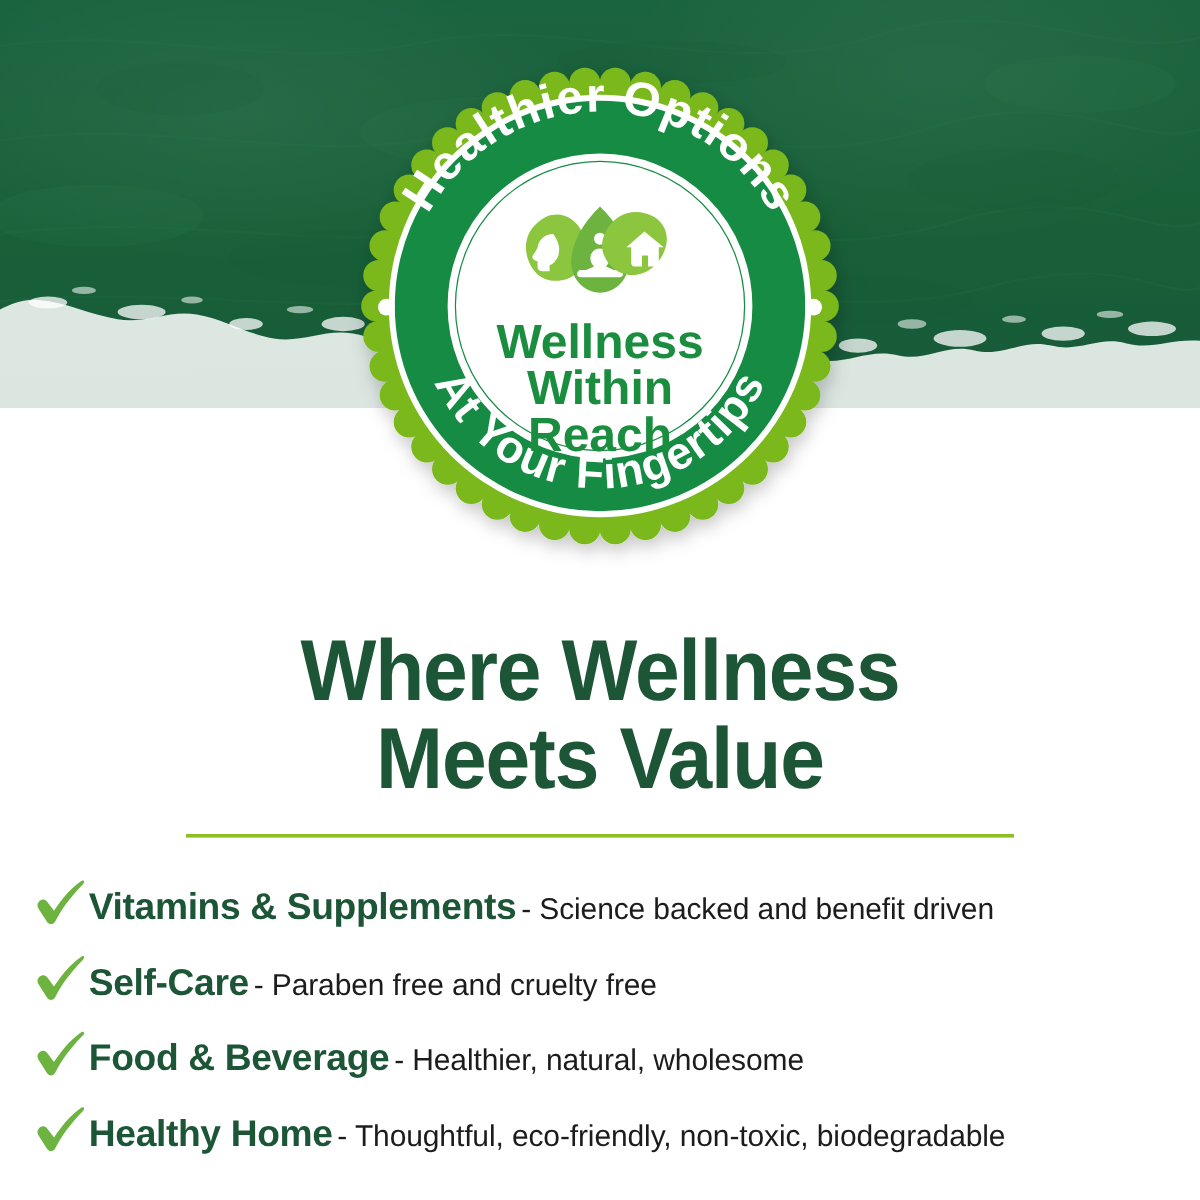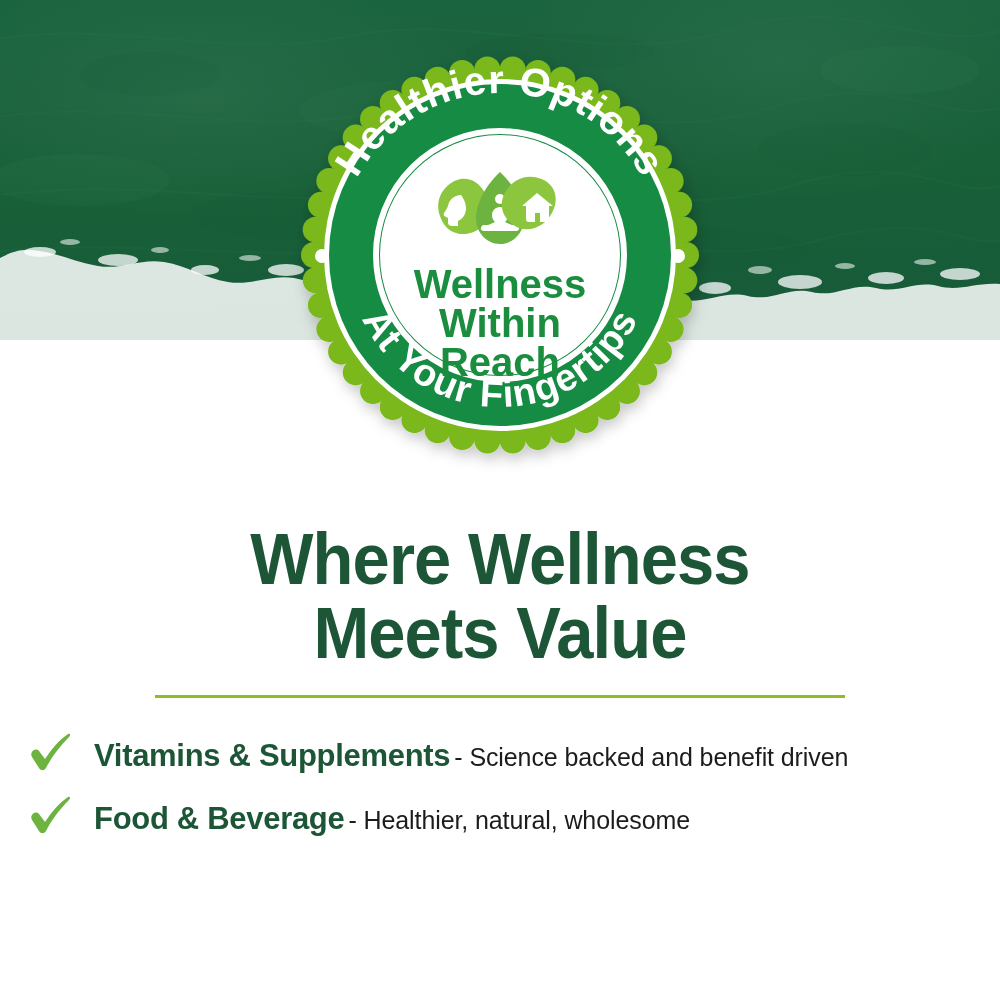--- a/index.html
+++ b/index.html
@@ -94,21 +94,20 @@
   .list {
     position: absolute;
     left: 28px;
     top: 726px;
     width: 950px;
   }
   .row {
     display: flex;
     align-items: baseline;
     height: 63px;
-    gap: 20px;
   }
   .check {
     flex: 0 0 auto;
     width: 46px;
     height: 40px;
     position: relative;
     top: 6px;
   }
   .check svg { display: block; }
   .row-text {
@@ -344,17 +343,33 @@
           </svg>
         </span>
         <div class="row-text"><span class="cat">Vitamins &amp; Supplements</span><span class="desc">- Science backed and benefit driven</span></div>
       </div>
       <div class="row">
         <span class="check">
           <svg viewBox="0 0 46 40" width="46" height="40">
             <path d="M4 20 C 6 17, 9 17, 11 19 L 17 27 C 23 18, 30 9, 40 2 C 42 1, 43 3, 41 5 C 31 15, 23 26, 18 36 C 16 39, 13 39, 11 36 L 4 25 C 3 23, 3 21, 4 20 Z" fill="#6cb33f"></path>
           </svg>
         </span>
+        <div class="row-text"><span class="cat">Self-Care</span><span class="desc">- Paraben free and cruelty free</span></div>
+      </div>
+      <div class="row">
+        <span class="check">
+          <svg viewBox="0 0 46 40" width="46" height="40">
+            <path d="M4 20 C 6 17, 9 17, 11 19 L 17 27 C 23 18, 30 9, 40 2 C 42 1, 43 3, 41 5 C 31 15, 23 26, 18 36 C 16 39, 13 39, 11 36 L 4 25 C 3 23, 3 21, 4 20 Z" fill="#6cb33f"></path>
+          </svg>
+        </span>
         <div class="row-text"><span class="cat">Food &amp; Beverage</span><span class="desc">- Healthier, natural, wholesome</span></div>
       </div>
+      <div class="row">
+        <span class="check">
+          <svg viewBox="0 0 46 40" width="46" height="40">
+            <path d="M4 20 C 6 17, 9 17, 11 19 L 17 27 C 23 18, 30 9, 40 2 C 42 1, 43 3, 41 5 C 31 15, 23 26, 18 36 C 16 39, 13 39, 11 36 L 4 25 C 3 23, 3 21, 4 20 Z" fill="#6cb33f"></path>
+          </svg>
+        </span>
+        <div class="row-text"><span class="cat">Healthy Home</span><span class="desc">- Thoughtful, eco-friendly, non-toxic, biodegradable</span></div>
+      </div>
     </div>
 
 </div>
 
 </body></html>

